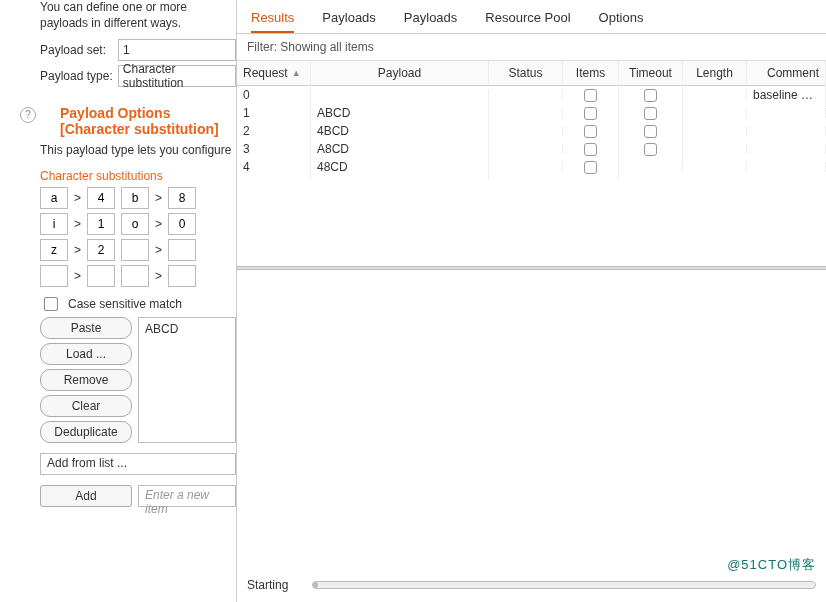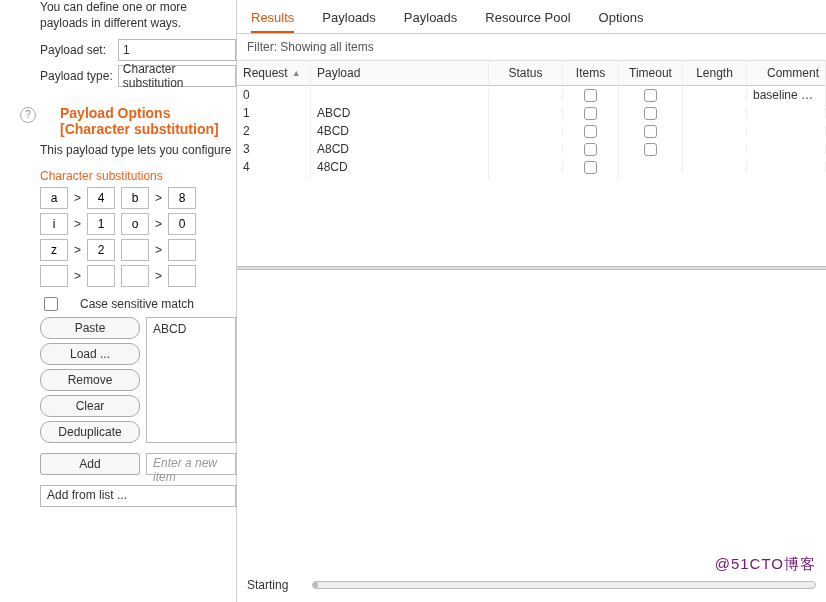--- a/index.html
+++ b/index.html
@@ -12,25 +12,25 @@
   .row label { width: 84px; }
   .combo { height:22px; border:1px solid #bbb; background:#fff; padding:2px 4px; font-size:12px; min-width:118px; display:flex; align-items:center;}
   .sec-title { color:#e8641b; font-weight:600; font-size:14px; margin:18px 0 6px 20px;}
   .help { position:relative; padding-left:20px;}
   .help::before { content:"?"; position:absolute; left:0; top:2px; width:14px; height:14px; border:1px solid #aaa; border-radius:50%; text-align:center; line-height:14px; font-size:10px; color:#888;}
   .sub-h { color:#e8641b; font-size:12px; margin:10px 0 4px 20px;}
   .grid { margin-left:20px; }
   .grid-row { display:flex; gap:6px; margin:4px 0;}
   .inp { width:28px; height:22px; border:1px solid #bbb; padding:2px 4px; font-size:12px; text-align:center;}
   .arrow { line-height:22px;}
-  .chk { display:flex; align-items:center; gap:22px; margin:10px 0 0 24px;}
+  .chk { display:flex; align-items:center; gap:10px; margin:10px 0 0 24px;}
   .chkbox { width:14px; height:14px; border:1px solid #888; border-radius:2px; }
   .items-area { display:flex; margin:6px 0 0 20px; gap:6px;}
   .btn-col { display:flex; flex-direction:column; gap:4px;}
-  .btn { width:100px; height:22px; border:1px solid #aaa; background:#f7f7f7; border-radius:10px; font-size:12px; display:flex; align-items:center; justify-content:center; cursor:pointer;}
+  .btn { width:92px; height:22px; border:1px solid #aaa; background:#f7f7f7; border-radius:10px; font-size:12px; display:flex; align-items:center; justify-content:center; cursor:pointer;}
   .btn.flat { border-radius:3px; }
   .listbox { flex:1; border:1px solid #bbb; background:#fff; padding:4px 6px; min-height:122px;}
   .add-row { display:flex; gap:6px; margin:10px 0 0 20px;}
   .text { height:22px; border:1px solid #bbb; padding:2px 6px; font-size:12px; flex:1;}
   .ph { color:#999; font-style:italic;}
   .tabs { display:flex; gap:28px; padding:4px 14px 0 14px; border-bottom:1px solid #ccc; font-size:13px;}
   .tab { padding:6px 0 6px 0; color:#333; cursor:pointer;}
   .tab.active { color:#d45814; border-bottom:2px solid #d45814; font-weight:400;text-align:center;}
   .filter { padding:6px 10px; border-bottom:1px solid #ddd; font-size:12px; color:#555;}
   .thead, .trow { display:flex; align-items:center;}
@@ -40,21 +40,21 @@
   .c-req{width:74px;} .c-pay{width:178px;} .c-stat{width:74px;} .c-err{width:56px; justify-content:center;} .c-to{width:64px; justify-content:center;} .c-len{width:64px; justify-content:center;text-align:right;} .c-com{flex:1;}
   .sortcaret { font-size:9px; color:#888;}
   .body-rows .trow { height:18px; }
   .body-rows .td { font-size:12px;}
   .mini-chk { width:13px; height:13px; border:1px solid #999; border-radius:3px; margin:auto; background:#fff;}
   .splitter { height:4px; background:#ddd; border-top:1px solid #bbb; border-bottom:1px solid #bbb; margin-top:90px;}
   .lower { flex:1; background:#fff;}
   .status { position:absolute; bottom:10px; left:0; right:0; display:flex; align-items:center; gap:24px; padding:0 10px;justify-content:space-between;}
   .progress { flex:1; height:8px; border:1px solid #bbb; border-radius:4px; background:#eee; position:relative;}
   .progress-fill { width:1%; height:100%; background:#bbb; border-radius:4px;}
-  .wm { position:absolute; right:10px; bottom:28px; color:#701a75; font-size:15px; letter-spacing:1px;}
+  .wm { position:absolute; right:10px; bottom:28px; color:#0f766e; font-size:13px; letter-spacing:1px;}
 </style>
 </head>
 <body>
 
 <div class="wrap">
   <div class="left">
     <p class="desc">You can define one or more payloads in different ways.</p>
     <div class="row">
       <label>Payload set:</label>
       <div class="combo">
@@ -121,45 +121,45 @@
           <div class="btn">Remove</div>
           <div class="btn">Clear</div>
           <div class="btn">Deduplicate</div>
         </div>
       <div class="listbox">
         <div>ABCD</div>
       </div>
     </div>
 
     <div class="add-row">
+      <div class="text" style="flex:1"><span>Add from list ...</span></div>
+    </div>
+    <div class="add-row">
       <div class="btn flat">
           <span>Add</span>
         </div>
       <div class="text ph">Enter a new item</div>
-    </div>
-    <div class="add-row">
-      <div class="text" style="flex:1"><span>Add from list ...</span></div>
     </div>
   </div>
 
   <div class="right">
     <div class="tabs" id="tabs">
         <div class="tab active">Results</div>
         <div class="tab">Payloads</div>
         <div class="tab">Payloads</div>
         <div class="tab">Resource Pool</div>
         <div class="tab">Options</div>
       </div>
     <div class="filter">Filter: Showing all items</div>
     <div class="thead">
       <div class="th c-req">
           <span>Request</span>
           <span class="sortcaret">▲</span>
         </div>
-      <div class="th c-pay" style="justify-content:flex-start">
+      <div class="th c-pay" style="justify-content:center">
           <span>Payload</span>
         </div>
       <div class="th c-stat" style="justify-content:center">
           <span>Status</span>
         </div>
       <div class="th c-err">
           <span>Items</span>
         </div>
       <div class="th c-to">
           <span>Timeout</span>

